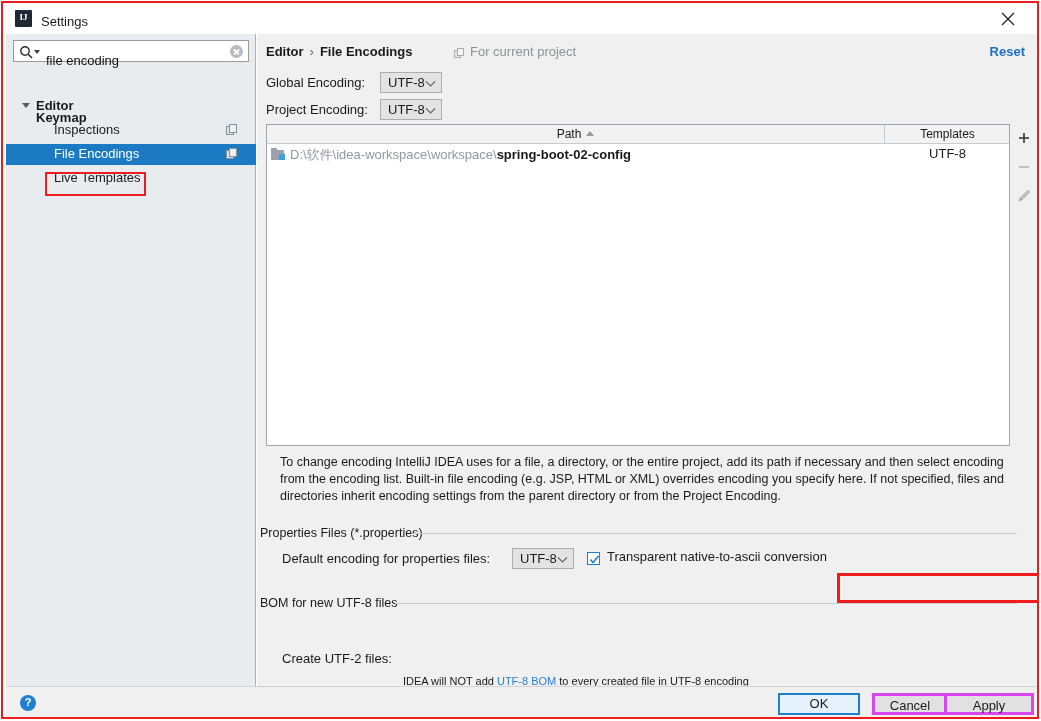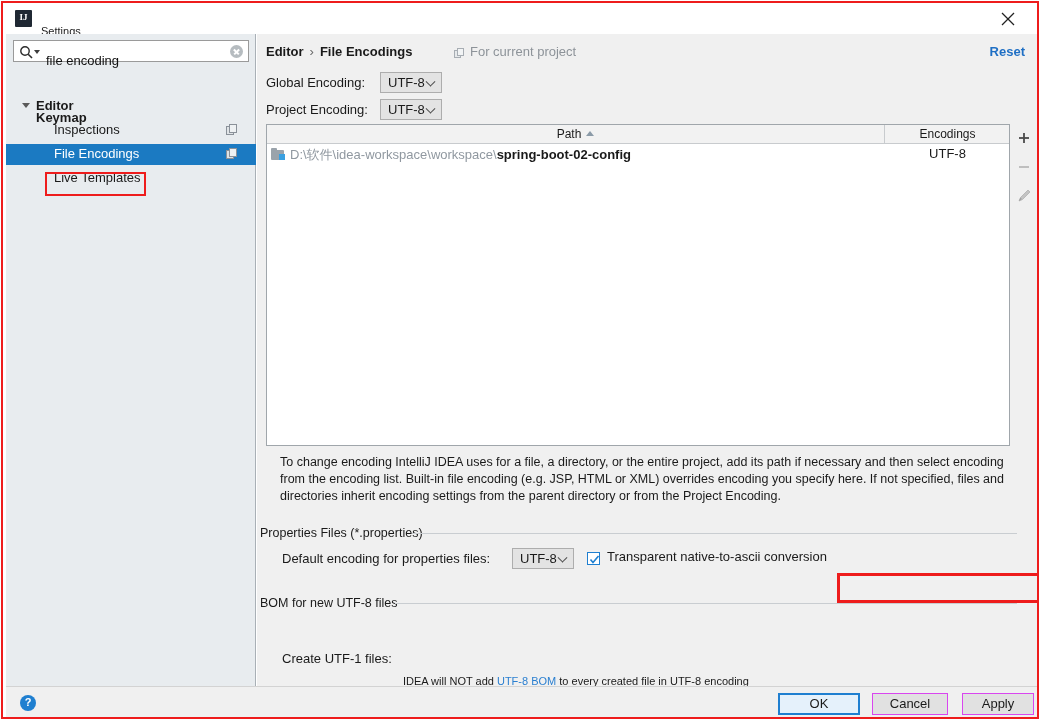--- a/index.html
+++ b/index.html
@@ -38,22 +38,22 @@
     border-radius: 1px;
   }
   #title-icon::after {
     content: "IJ";
     position: absolute; left: 0; top: 0; width: 17px; height: 17px;
     color: #ffffff; font-size: 9px; font-weight: bold;
     text-align: center; line-height: 15px;
     font-family: "Liberation Serif", serif;
   }
   #title-text {
-    position: absolute; left: 38px; top: 22px;
-    font-size: 11px; color: #1a1a1a;
+    position: absolute; left: 38px; top: 11px;
+    font-size: 13px; color: #1a1a1a;
   }
   #close-btn {
     position: absolute; right: 8px; top: 0; width: 44px; height: 31px;
     cursor: default;
   }
   #close-btn svg { position: absolute; left: 15px; top: 9px; }
 
   
   #sidebar {
     position: absolute; left: 3px; top: 31px;
@@ -326,28 +326,28 @@
     width: 16px; height: 16px; border-radius: 50%;
     background: #1f7fd0; cursor: default;
   }
   #help-btn span {
     position: absolute; left: 0; top: 0; width: 16px; height: 16px;
     color: #ffffff; font-size: 11px; font-weight: bold;
     text-align: center; line-height: 15px;
   }
   .fbtn {
     position: absolute; top: 6px; height: 22px;
-    background: #e1e1e1; border: 1px solid #d946ef;
+    background: #e1e1e1; border: 3px solid #d946ef;
     font-size: 13px; color: #1a1a1a;
     text-align: center; line-height: 20px;
     cursor: default;
   }
   #btn-ok     { right: 178px; width: 82px; background: #e5f1fb; border: 2px solid #1f7fd0; line-height: 18px; }
   #btn-cancel { right: 90px;  width: 76px; }
-  #btn-apply  { right: 4px;   width: 72px; }
+  #btn-apply  { right: 4px;   width: 90px; }
 </style>
 </head>
 <body>
 
 <div id="window">
 
   <div id="titlebar">
     <div id="title-icon"></div>
     <div id="title-text">Settings</div>
     <div id="close-btn">
@@ -427,21 +427,21 @@
     <div class="combo" style="left:123px; top:65px; width:62px;">
       <span class="cv">UTF-8</span>
       <span class="chev"></span>
     </div>
 
     <div id="table">
       <div id="thead">
         <div id="th-path">
           <span>Path</span><span id="sort-arrow"></span>
         </div>
-        <div id="th-enc">Encodings</div>
+        <div id="th-enc">Templates</div>
       </div>
       <div id="row0">
         <div id="folder-icon">
           <span class="ftab"></span>
             <span class="fbody"></span>
             <span class="fmark"></span>
         </div>
         <div id="row-path">
           <span class="dim">D:\软件\idea-workspace\workspace\</span><span class="strong">spring-boot-02-config</span>
         </div>
@@ -485,21 +485,21 @@
         <svg width="11" height="11" viewBox="0 0 11 11">
           <polyline points="1.5,5.5 4,8.5 9.5,2" fill="none" stroke="#1f7fd0" stroke-width="1.6"></polyline>
         </svg>
       </span>
       <span id="cb-label">Transparent native-to-ascii conversion</span>
     </div>
 
     <div class="group-title" style="left:3px; top:562px;">BOM for new UTF-8 files</div>
     <div class="group-rule" style="left:138px; top:569px; width:622px;"></div>
 
-    <div class="enc-label" style="left:25px; top:617px;">Create UTF-1 files:</div>
+    <div class="enc-label" style="left:25px; top:617px;">Create UTF-2 files:</div>
 
     <div id="bom-note">
       <span>IDEA will NOT add </span><span class="lnk">UTF-8 BOM</span><span> to every created file in UTF-8 encoding</span>
     </div>
 
     <div id="cb-highlight"></div>
 
   </div>
 
   <div id="footer">

